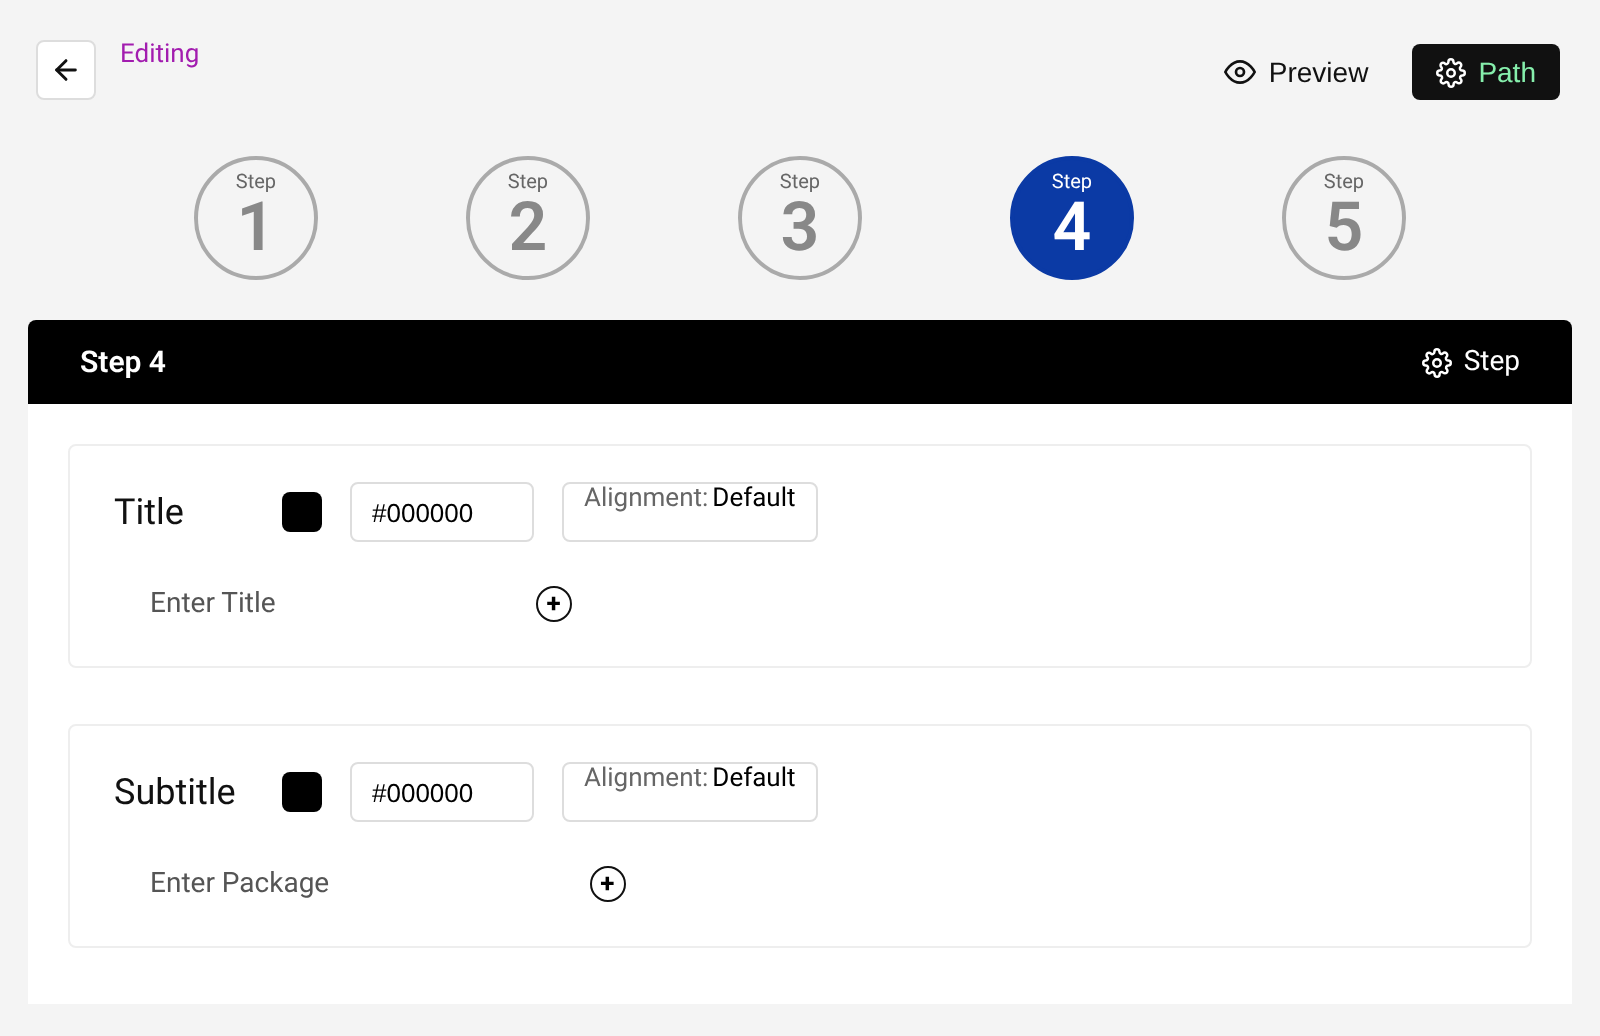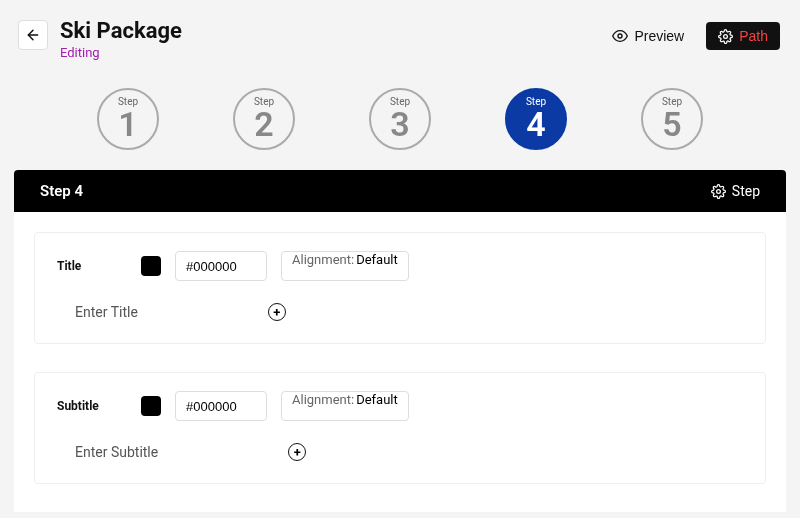--- a/index.html
+++ b/index.html
@@ -5,57 +5,56 @@
   * { box-sizing: border-box; margin: 0; padding: 0; }
   body { font-family: -apple-system, BlinkMacSystemFont, "Segoe UI", Roboto, sans-serif; background: #f4f4f4; width: 800px; height: 518px; overflow: hidden; }
   .header { display: flex; align-items: flex-start; padding: 18px 20px 0 18px; }
   .back-btn { width: 30px; height: 30px; border: 1px solid #ddd; border-radius: 4px; background: #fff; display: flex; align-items: center; justify-content: center; cursor: pointer; margin-right: 12px; margin-top: 2px; }
   .title-block { flex: 1; }
   .page-title { font-size: 22px; font-weight: 700; color: #111; }
   .page-subtitle { font-size: 13px; color: #a21caf; margin-top: 2px; }
   .header-actions { display: flex; gap: 10px; margin-top: 4px; }
   .btn { display: inline-flex; align-items: center; gap: 6px; padding: 6px 12px; border-radius: 4px; font-size: 14px; cursor: pointer; }
   .btn-ghost { background: transparent; border: none; color: #111; }
-  .btn-dark { background: #111; color: #ef4444; border: none; }
+  .btn-dark { background: #111; color: #86efac; border: none; }
   .stepper { display: flex; justify-content: space-around; padding: 28px 60px 20px; }
   .step-circle { width: 62px; height: 62px; border-radius: 50%; border: 2px solid #aaa; display: flex; flex-direction: column; align-items: center; justify-content: center; cursor: pointer; background: #f4f4f4; }
   .step-circle.active { background: #0b3aa5; border-color: #0b3aa5; }
   .step-label { font-size: 10px; color: #666; line-height: 1; }
   .step-num { font-size: 34px; font-weight: 600; color: #888; line-height: 1; }
   .step-circle.active .step-label { color: #fff; }
   .step-circle.active .step-num { color: #fff; }
   .panel { background: #fff; margin: 0 14px; border-radius: 4px 4px 0 0; overflow: hidden; }
   .panel-head { background: #000; color: #fff; display: flex; align-items: center; justify-content: space-between; padding: 12px 26px; }
   .panel-head-title { font-size: 15px; font-weight: 600; }
   .panel-step-btn { display: inline-flex; align-items: center; gap: 6px; color: #fff; font-size: 14px; cursor: pointer; }
   .panel-body { padding: 20px 20px 0; }
   .card { border: 1px solid #eee; border-radius: 4px; padding: 18px 22px 22px; margin-bottom: 28px; }
   .field-row { display: flex; align-items: center; gap: 14px; margin-bottom: 22px; }
-  .field-label { font-size: 12px; font-weight: 700; color: #111; width: 70px; }
+  .field-label { font-size: 18px; font-weight: 400; color: #111; width: 70px; }
   .swatch { width: 20px; height: 20px; border-radius: 4px; background: #000; cursor: pointer; }
   .color-input { height: 30px; width: 92px; border: 1px solid #ddd; border-radius: 4px; padding: 0 10px; font-size: 13px; }
   .align-select { height: 30px; border: 1px solid #ddd; border-radius: 4px; padding: 0 10px; font-size: 13px; display: inline-flex; align-items: flex-start; gap: 2px; cursor: pointer; }
   .align-prefix { color: #666; }
   .placeholder-row { display: flex; align-items: center; gap: 130px; padding-left: 18px; }
   .placeholder-text { font-size: 14px; color: #555; }
   .add-circle { width: 18px; height: 18px; border: 1.8px solid #111; border-radius: 50%; display: flex; align-items: center; justify-content: center; cursor: pointer; font-size: 13px; font-weight: 700; line-height: 1; }
   svg { display: block; }
 </style>
 </head>
 <body>
 
 <div class="header">
   <button class="back-btn">
     <svg width="16" height="16" viewBox="0 0 24 24" fill="none" stroke="#111" stroke-width="2.2" stroke-linecap="round" stroke-linejoin="round">
         <line x1="19" y1="12" x2="5" y2="12"></line>
         <polyline points="12 19 5 12 12 5"></polyline>
       </svg>
   </button>
   <div class="title-block">
-    <div class="page-title">Ski Package</div>
     <div class="page-subtitle">Editing</div>
   </div>
   <div class="header-actions">
     <button class="btn btn-ghost">
       <svg width="16" height="16" viewBox="0 0 24 24" fill="none" stroke="#111" stroke-width="2" stroke-linecap="round" stroke-linejoin="round">
           <path d="M1 12s4-8 11-8 11 8 11 8-4 8-11 8-11-8-11-8z"></path>
           <circle cx="12" cy="12" r="3"></circle>
         </svg>
       <span>Preview</span>
     </button>
@@ -128,20 +127,20 @@
       <div class="field-row">
         <div class="field-label">Subtitle</div>
         <div class="swatch"></div>
         <input class="color-input" value="#000000" style="">
         <div class="align-select">
           <span class="align-prefix">Alignment:</span>
           <span>Default</span>
         </div>
       </div>
       <div class="placeholder-row">
-        <span class="placeholder-text">Enter Subtitle</span>
+        <span class="placeholder-text">Enter Package</span>
         <span class="add-circle">
           <span>+</span>
         </span>
       </div>
     </div>
   </div>
 </div>
 
 </body></html>

